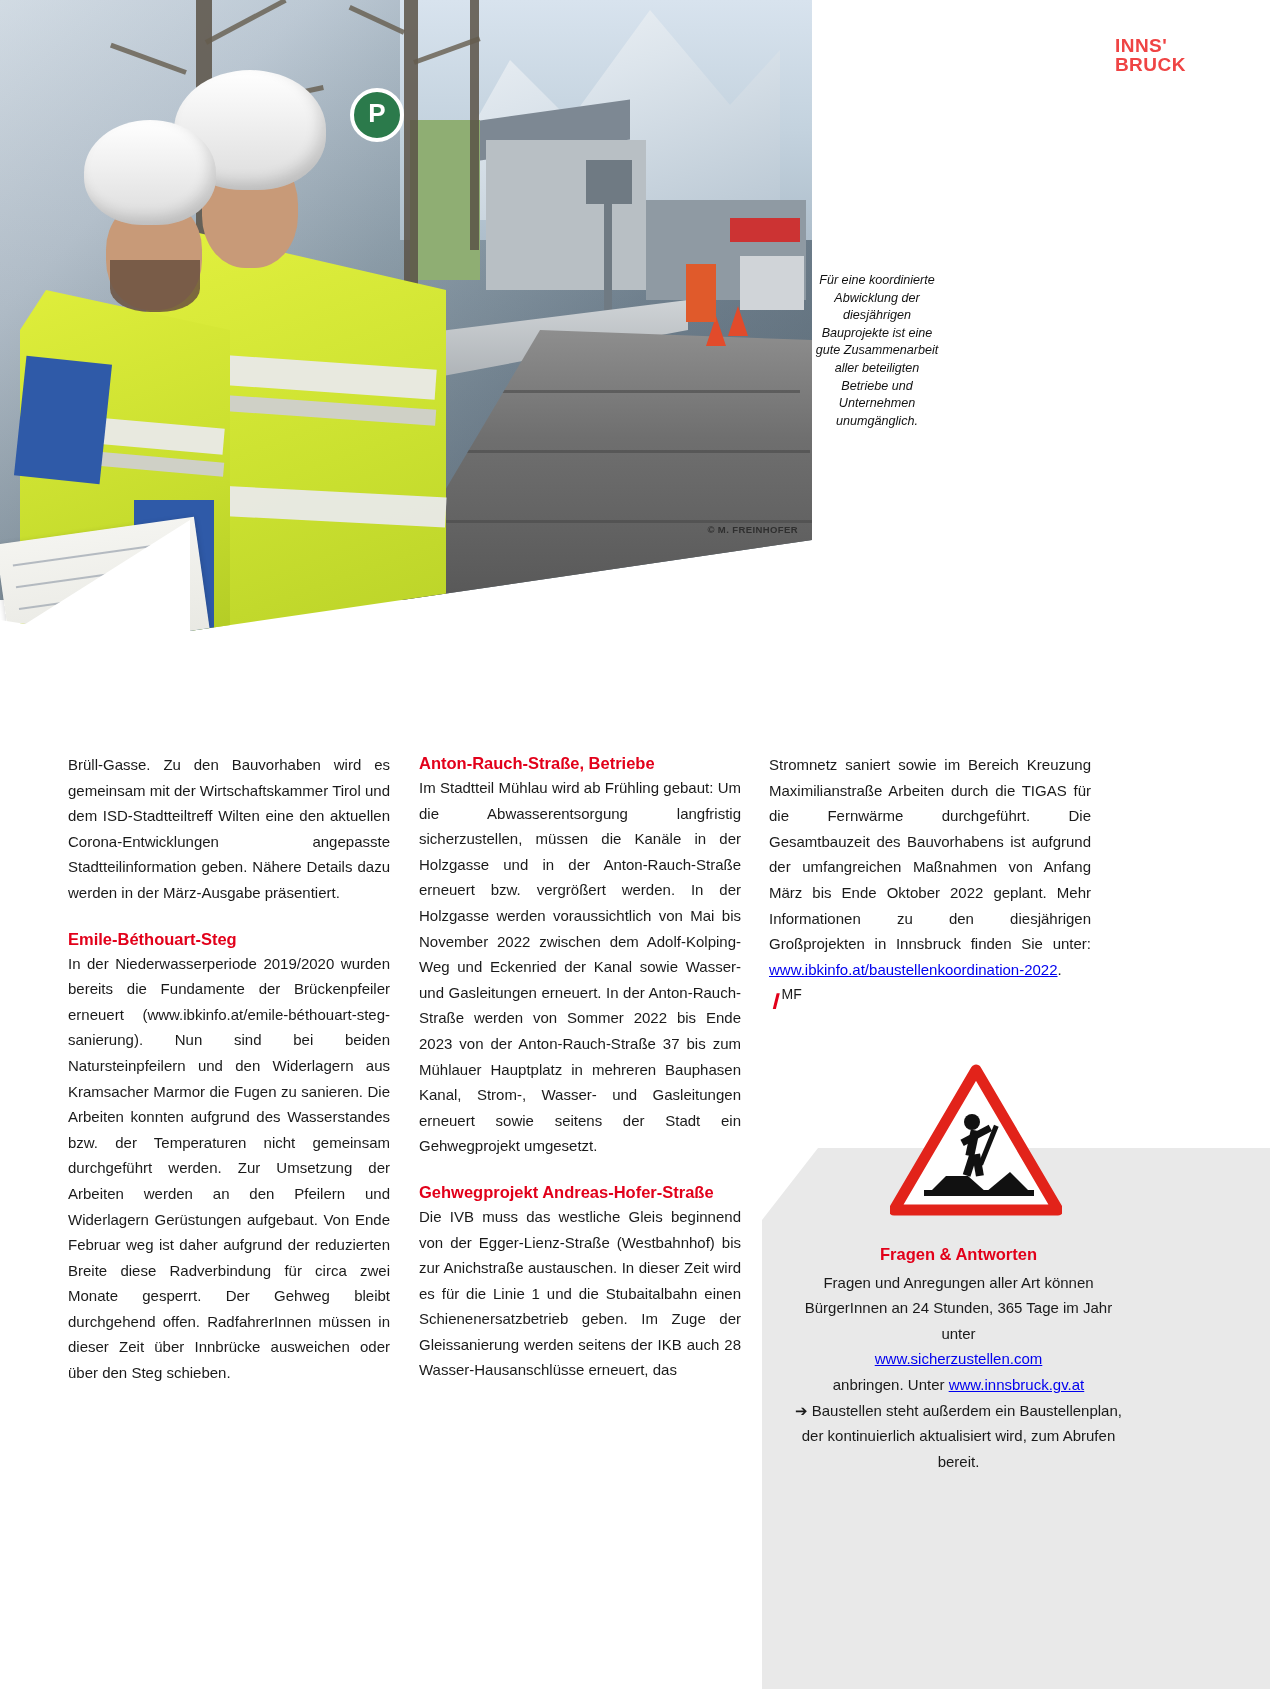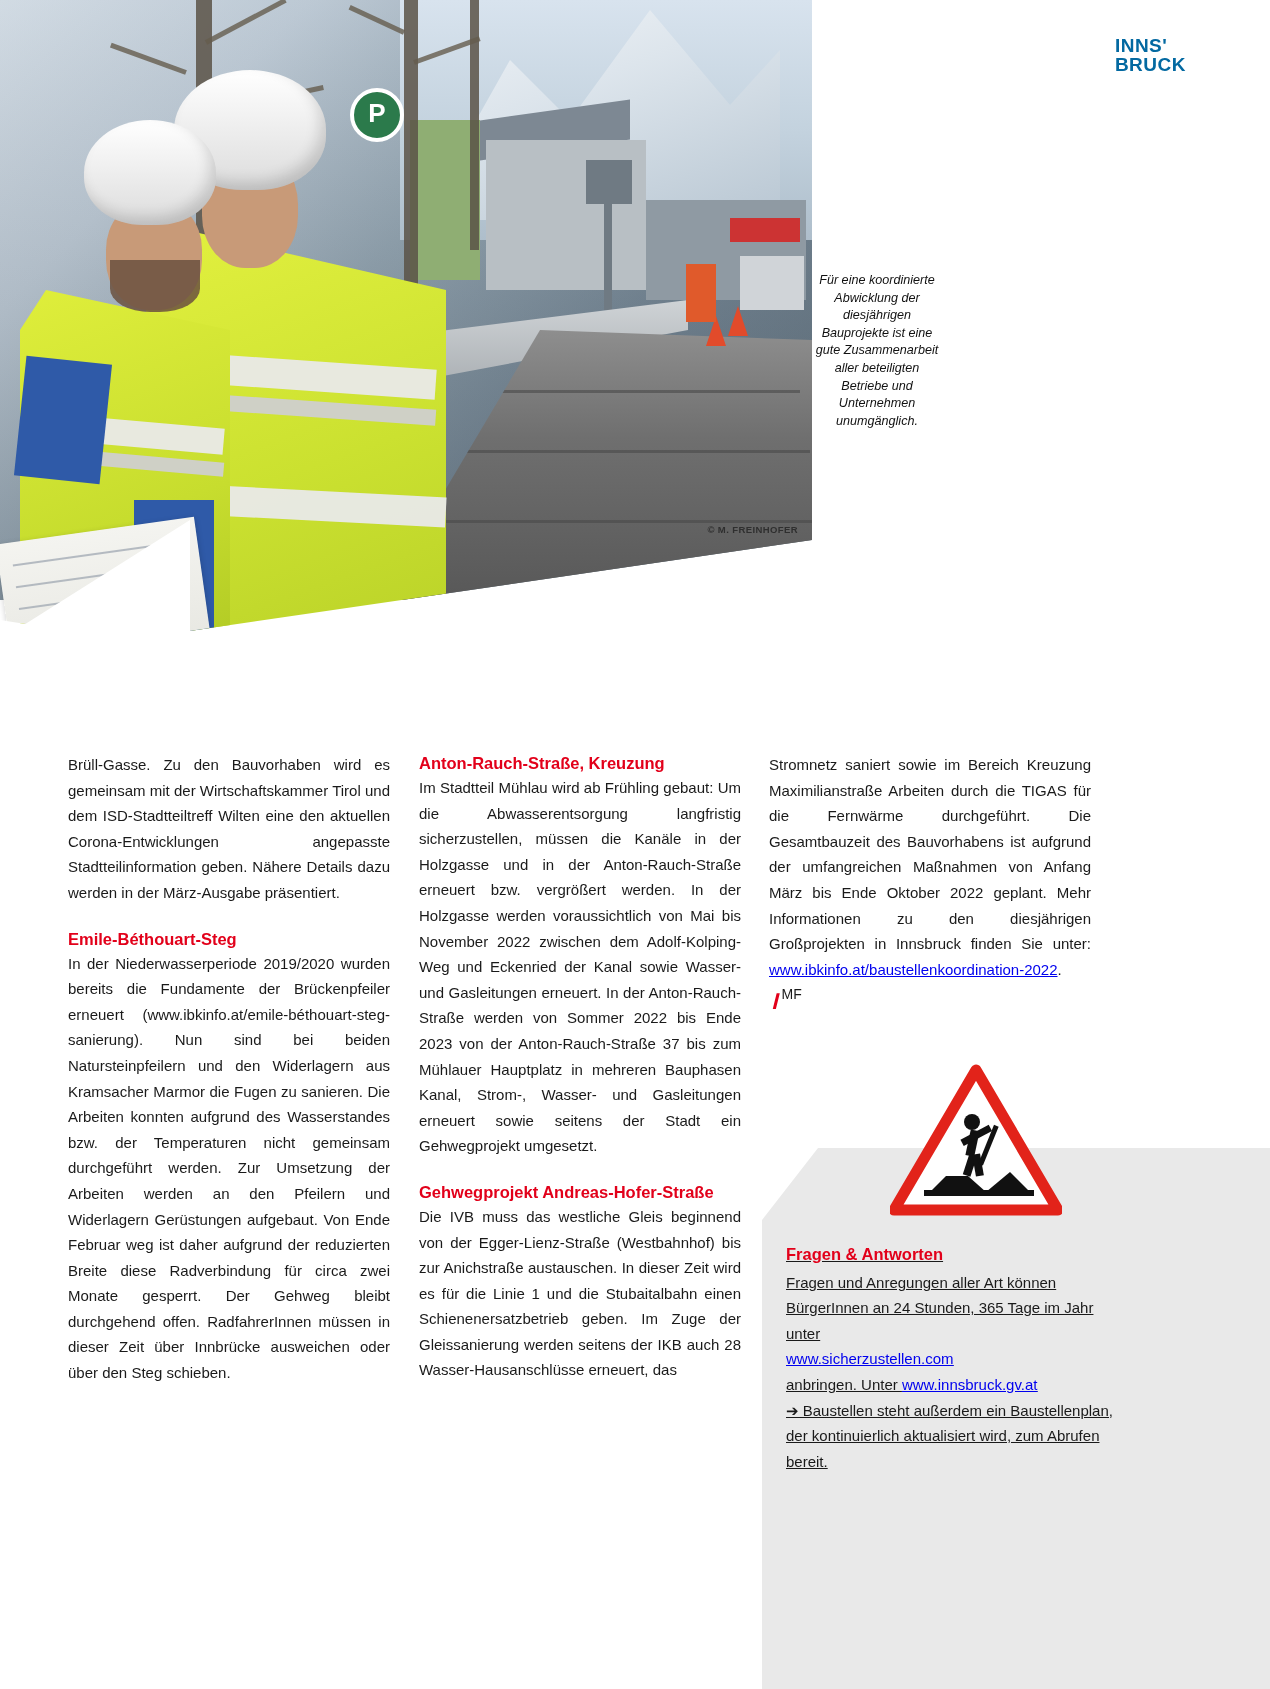--- a/index.html
+++ b/index.html
@@ -197,21 +197,21 @@
   
   .logo {
     position: absolute;
     right: 84px;
     top: 36px;
     text-align: left;
     font-weight: bold;
     font-size: 19px;
     line-height: 19px;
     letter-spacing: .5px;
-    color: #0369a1;
+    color: #ef4444;
   }
 
   
   .caption {
     position: absolute;
     left: 812px;
     top: 272px;
     width: 130px;
     font-style: italic;
     font-size: 12.6px;
@@ -263,23 +263,23 @@
     width: 508px;
     height: 541px;
     background: #e9e9e9;
     clip-path: polygon(56px 0, 508px 0, 508px 541px, 0 541px, 0 72px);
   }
   .qa {
     position: absolute;
     left: 786px;
     top: 1242px;
     width: 345px;
+    text-align: center;
     font-size: 15px;
     line-height: 25.6px;
-    text-decoration: underline;
   }
   .qa-title {
     color: #e2001a;
     font-weight: bold;
     font-size: 16.5px;
     margin-bottom: 2px;
   }
 
   
   .warn {
@@ -377,21 +377,21 @@
 
 <div class="caption">Für eine koordinierte Abwicklung der diesjährigen Bauprojekte ist eine gute Zusammenarbeit aller beteiligten Betriebe und Unternehmen unumgänglich.</div>
 
 <div class="col" id="col1">
   <p>Brüll-Gasse. Zu den Bauvorhaben wird es gemeinsam mit der Wirtschaftskammer Tirol und dem ISD-Stadtteiltreff Wilten eine den aktuellen Corona-Entwicklungen angepasste Stadtteilinformation geben. Nähere Details dazu werden in der März-Ausgabe präsentiert.</p>
   <h2 class="sub">Emile-Béthouart-Steg</h2>
   <p class="after-head">In der Niederwasserperiode 2019/2020 wurden bereits die Fundamente der Brückenpfeiler erneuert (www.ibkinfo.at/emile-béthouart-steg-sanierung).    Nun sind bei beiden Natursteinpfeilern und den Widerlagern aus Kramsacher Marmor die Fugen zu sanieren. Die Arbeiten konnten aufgrund des Wasserstandes bzw. der Temperaturen nicht gemeinsam durchgeführt werden. Zur Umsetzung der Arbeiten werden an den Pfeilern und Widerlagern Gerüstungen aufgebaut. Von Ende Februar weg ist daher aufgrund der reduzierten Breite diese Radverbindung für circa zwei Monate gesperrt. Der Gehweg bleibt durchgehend offen. RadfahrerInnen müssen in dieser Zeit über Innbrücke ausweichen oder über den Steg schieben.</p>
 </div>
 
 <div class="col" id="col2">
-  <h2 class="sub" style="margin-top:0;">Anton-Rauch-Straße, Kreuzung</h2>
+  <h2 class="sub" style="margin-top:0;">Anton-Rauch-Straße, Betriebe</h2>
   <p class="after-head">Im Stadtteil Mühlau wird ab Frühling gebaut: Um die Abwasserentsorgung langfristig sicherzustellen, müssen die Kanäle in der Holzgasse und in der Anton-Rauch-Straße erneuert bzw. vergrößert werden. In der Holzgasse werden voraussichtlich von Mai bis November 2022 zwischen dem Adolf-Kolping-Weg und Eckenried der Kanal sowie Wasser- und Gasleitungen erneuert. In der Anton-Rauch-Straße werden von Sommer 2022 bis Ende 2023 von der Anton-Rauch-Straße 37 bis zum Mühlauer Hauptplatz in mehreren Bauphasen Kanal, Strom-, Wasser- und Gasleitungen erneuert sowie seitens der Stadt ein Gehwegprojekt umgesetzt.</p>
   <h2 class="sub">Gehwegprojekt Andreas-Hofer-Straße</h2>
   <p class="after-head">Die IVB muss das westliche Gleis beginnend von der Egger-Lienz-Straße (Westbahnhof) bis zur Anichstraße austauschen. In dieser Zeit wird es für die Linie 1 und die Stubaitalbahn einen Schienenersatzbetrieb geben. Im Zuge der Gleissanierung werden seitens der IKB auch 28 Wasser-Hausanschlüsse erneuert, das</p>
 </div>
 
 <div class="col" id="col3">
   <p><span>Stromnetz saniert sowie im Bereich Kreuzung Maximilianstraße Arbeiten durch die TIGAS für die Fernwärme durchgeführt. Die Gesamtbauzeit des Bauvorhabens ist aufgrund der umfangreichen Maßnahmen von Anfang März bis Ende Oktober 2022 geplant. Mehr Informationen zu den diesjährigen Großprojekten in Innsbruck finden Sie unter: </span><a class="link" href="#">www.ibkinfo.at/baustellenkoordination-2022</a><span>.</span> <span class="endmark">❙</span><span class="initials">MF</span></p>
 </div>
 
 <div class="grey-panel"></div>

